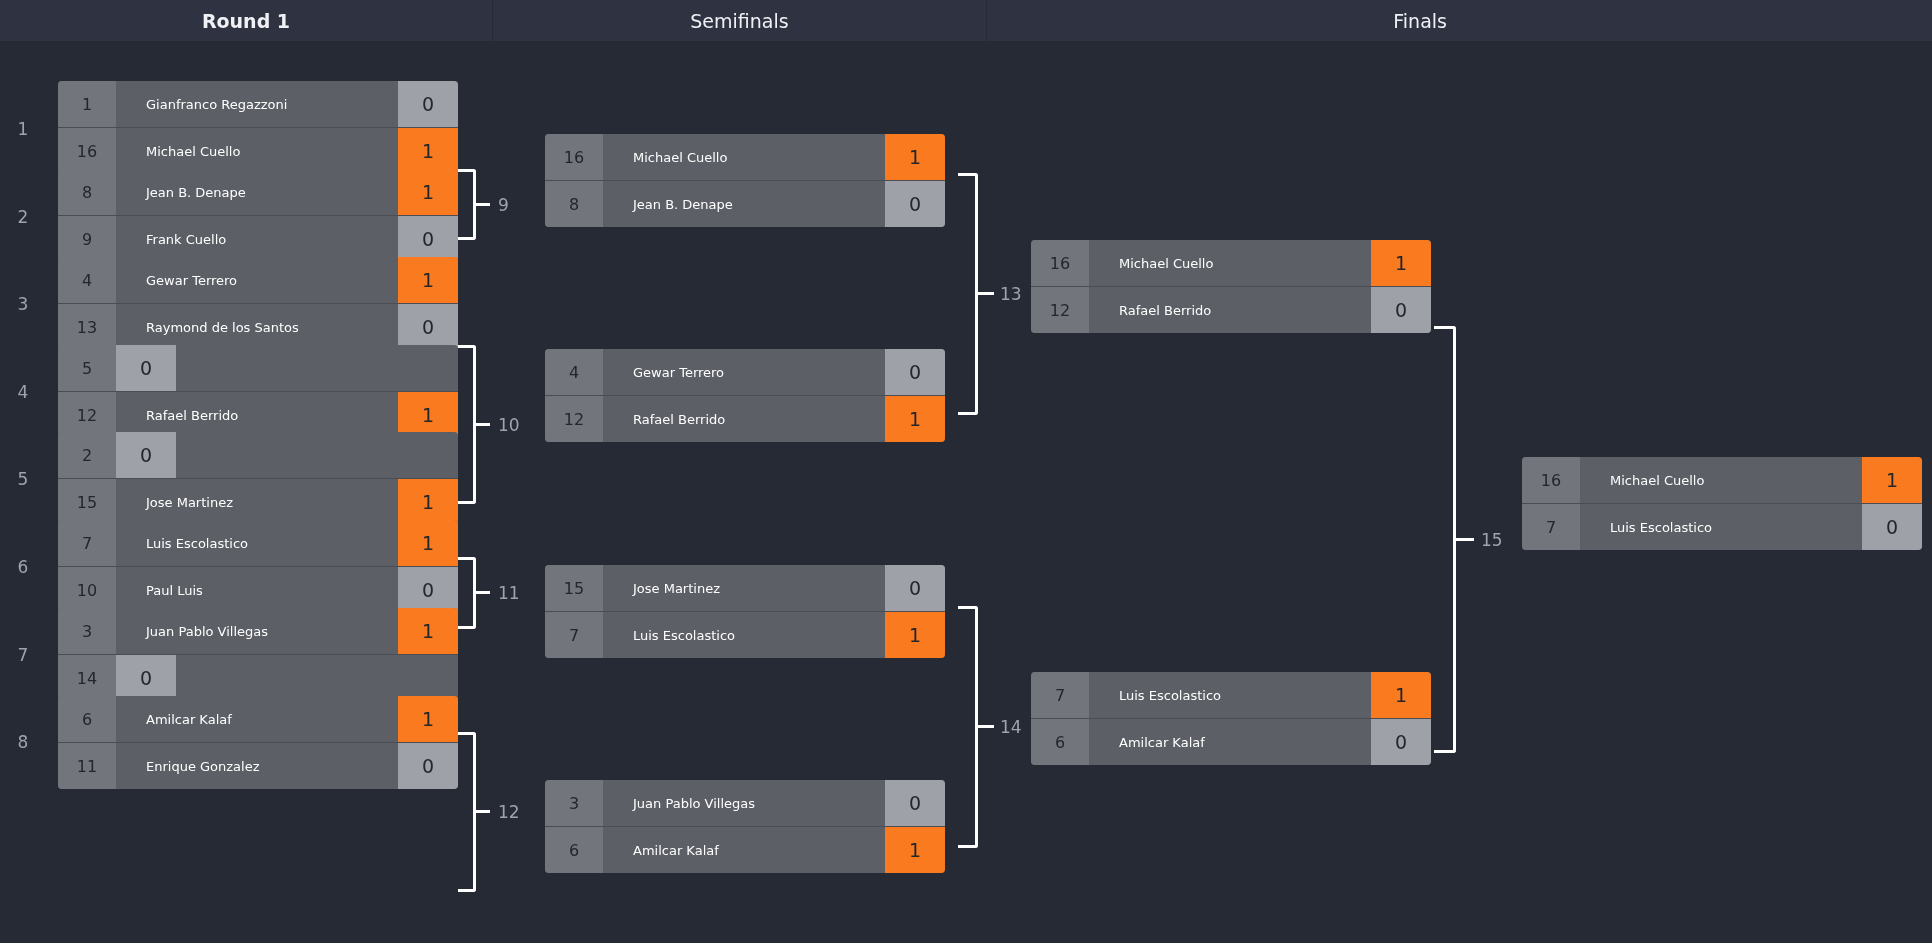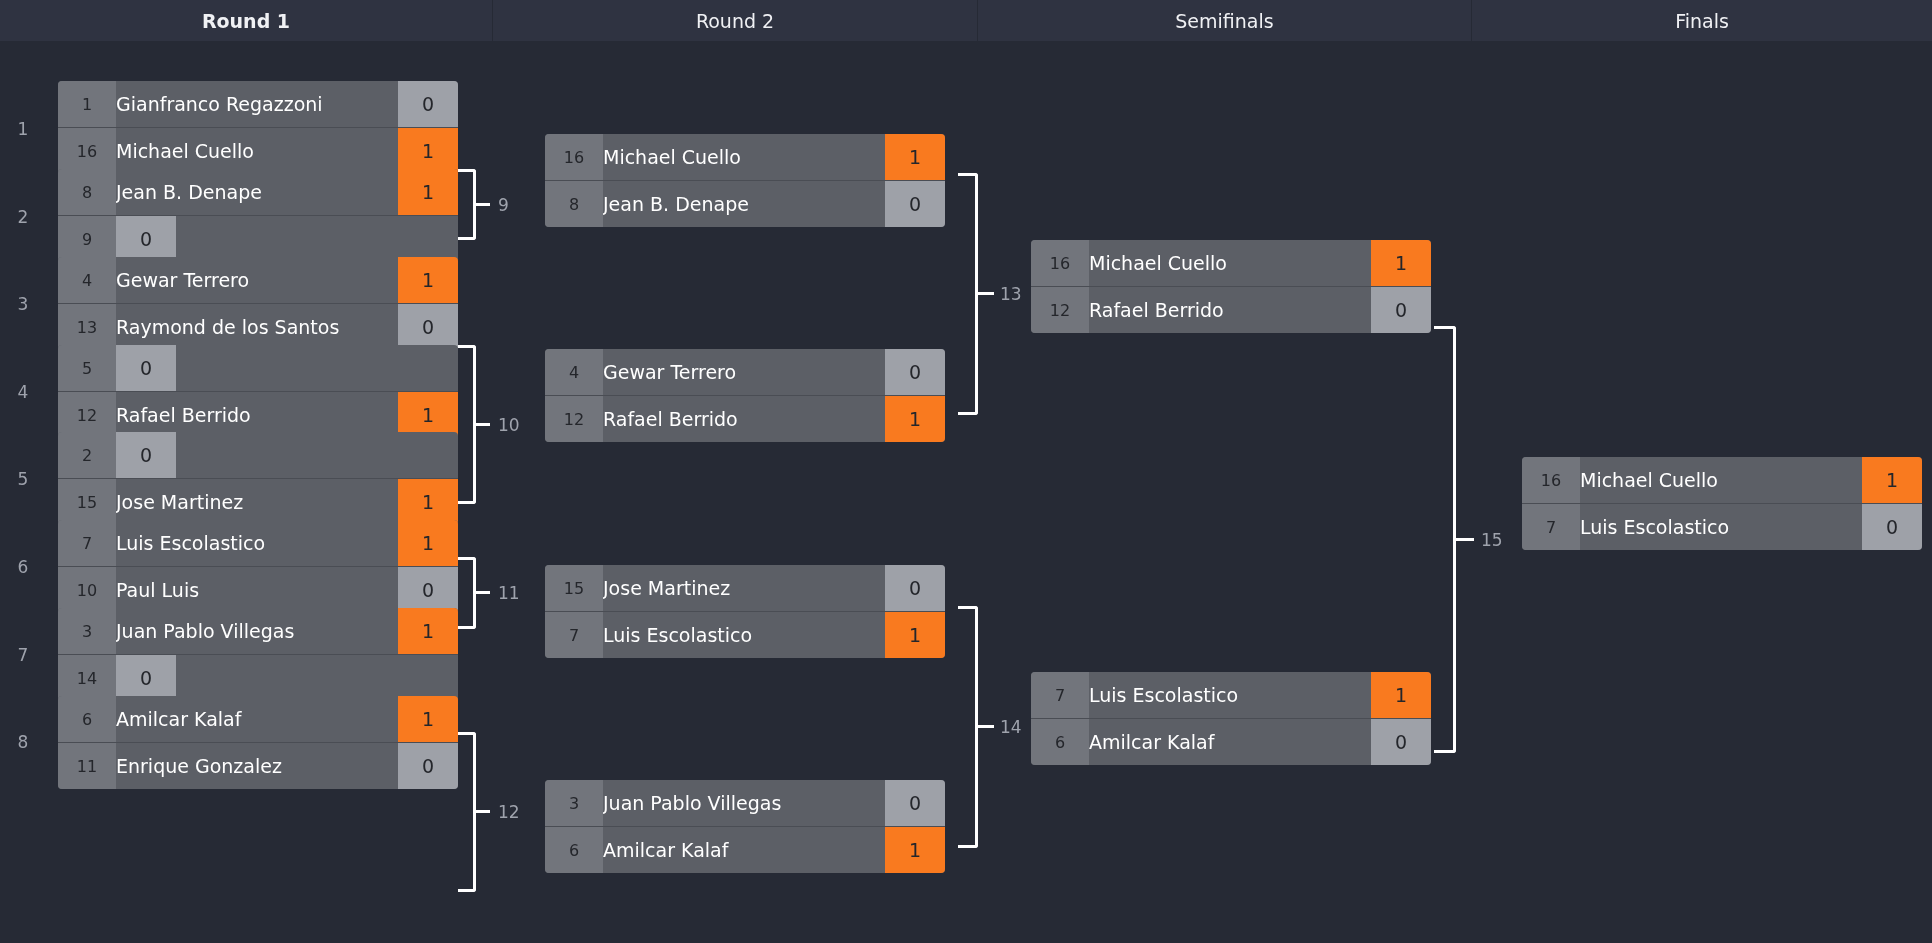--- a/index.html
+++ b/index.html
@@ -31,21 +31,21 @@
     justify-content: center;
     font-size: 19px;
     color: #f0f1f4;
     box-sizing: border-box;
     border-right: 1px solid #262a35;
   }
   .round-header:last-child { border-right: none; }
   .round-header.r1 { width: 493px; font-weight: bold; }
   .round-header.r2 { width: 485px; }
   .round-header.sf { width: 494px; }
-  .round-header.fi { width: 460px; }
+  .round-header.fi { width: 460px; justify-content: flex-end; }
 
   
   #bracket-stage {
     position: absolute;
     left: 0; top: 41px;
     width: 1932px; height: 902px;
   }
 
   
   .match {
@@ -68,22 +68,22 @@
     display: flex;
     align-items: center;
     justify-content: center;
     font-size: 16px;
     color: #24262b;
   }
   .pname {
     flex: 1 1 auto;
     display: flex;
     align-items: center;
-    padding-left: 0;
-    font-size: 19px;
+    padding-left: 30px;
+    font-size: 13px;
     color: #ffffff;
     white-space: nowrap;
     overflow: hidden;
   }
   .score {
     width: 60px;
     flex: 0 0 60px;
     background: #9ea1a8;
     display: flex;
     align-items: center;
@@ -123,23 +123,20 @@
     font-size: 17px;
     color: #9fa3ad;
   }
 </style>
 </head>
 <body>
 
 <div id="bracket-header">
   <div class="round-header r1">
     <span>Round 1</span>
-  </div>
-  <div class="round-header r2">
-    <span>Round 2</span>
   </div>
   <div class="round-header sf">
     <span>Semifinals</span>
   </div>
   <div class="round-header fi">
     <span>Finals</span>
   </div>
 </div>
 
 <div id="bracket-stage">
@@ -195,20 +192,21 @@
   </div>
 
   <div class="match" style="left:58px; top:128px; width:400px;">
     <div class="team-row top">
       <div class="seed">8</div>
       <div class="pname">Jean B. Denape</div>
       <div class="score win">1</div>
     </div>
     <div class="team-row">
       <div class="seed">9</div>
+      <div class="pname">Frank Cuello</div>
       <div class="score">0</div>
     </div>
   </div>
 
   <div class="match" style="left:58px; top:216px; width:400px;">
     <div class="team-row top">
       <div class="seed">4</div>
       <div class="pname">Gewar Terrero</div>
       <div class="score win">1</div>
     </div>

